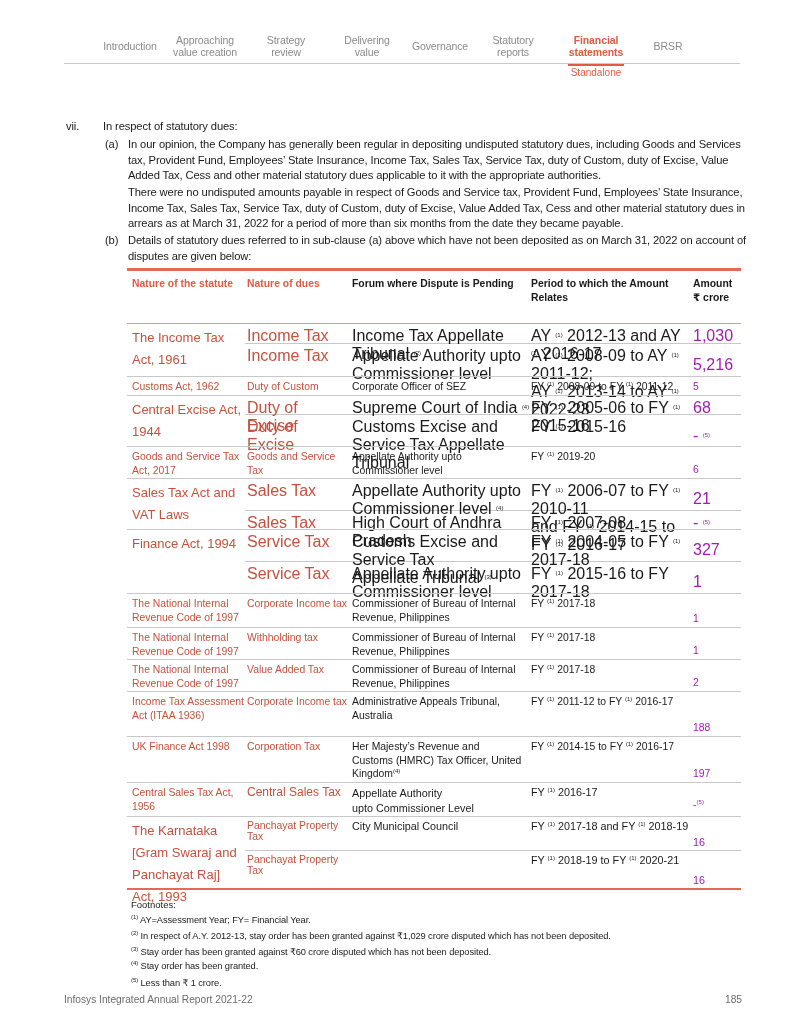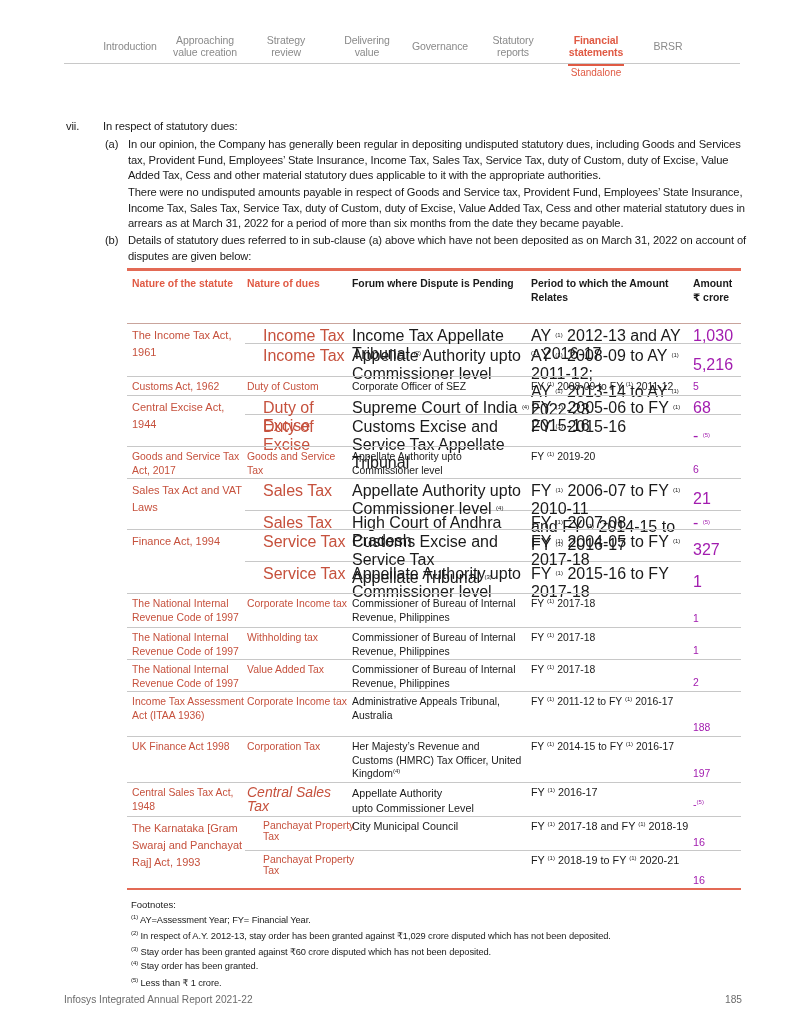--- a/index.html
+++ b/index.html
@@ -57,23 +57,23 @@
   .th.red { color: #e05a44; }
   .row { position: relative; border-bottom: 1px solid #c8c8c8; font-size: 10.4px; line-height: 13.5px; }
   .cell { position: absolute; top: 3px; }
   .c1 { left: 5px; width: 112px; color: #c6513d; }
   .c2 { left: 120px; width: 102px; color: #c6513d; }
   .c3 { left: 225px; width: 178px; color: #1a1a1a; }
   .c4 { left: 404px; width: 160px; color: #1a1a1a; }
   .c5 { left: 566px; width: 46px; color: #a21caf; }
   .c5.bottom { top: auto; bottom: 2px; }
   .row-group { position: relative; }
-  .group-c1 { position: absolute; left: 5px; top: 3px; width: 112px; color: #c6513d; font-size: 11px; line-height: 17px; z-index: 2; }
+  .group-c1 { position: absolute; left: 5px; top: 3px; width: 112px; color: #c6513d; font-size: 13px; line-height: 22px; z-index: 2; }
   .sub-row { position: relative; border-bottom: 1px solid #c8c8c8; margin-left: 118px; }
-  .sub-row .c2 { left: 18px; }
+  .sub-row .c2 { left: 2px; }
   .sub-row .c3 { left: 107px; }
   .sub-row .c4 { left: 286px; }
   .sub-row .c5 { left: 448px; }
   sup { font-size: 6px; vertical-align: 4px; line-height: 0; }
 
   
   .fn-head { position: absolute; left: 131px; top: 899px; font-size: 9.5px; color: #1a1a1a; }
   .fn { position: absolute; left: 131px; font-size: 9.3px; color: #1a1a1a; letter-spacing: -0.1px; }
 
   
@@ -250,22 +250,22 @@
 
   <div class="row" style="height:46px;">
     <div class="cell c1">UK Finance Act 1998</div>
     <div class="cell c2">Corporation Tax</div>
     <div class="cell c3">Her Majesty’s Revenue and<br>Customs (HMRC) Tax Officer, United<br>Kingdom<sup>(4)</sup></div>
     <div class="cell c4">FY <sup>(1)</sup> 2014-15 to FY <sup>(1)</sup> 2016-17</div>
     <div class="cell c5 bottom">197</div>
   </div>
 
   <div class="row" style="height:34px;font-size:10.8px;">
-    <div class="cell c1" style="font-size:10.4px;">Central Sales Tax Act, 1948</div>
-    <div class="cell c2" style="font-size:14px;font-style:italic;">Central Sales Tax</div>
+    <div class="cell c1" style="font-size:10.4px;">Central Sales Tax Act, 1956</div>
+    <div class="cell c2" style="font-size:12px;">Central Sales Tax</div>
     <div class="cell c3" style="line-height:15px;">Appellate Authority<br>upto Commissioner Level</div>
     <div class="cell c4">FY <sup>(1)</sup> 2016-17</div>
     <div class="cell c5" style="top:15px;"><span>-</span><sup>(5)</sup></div>
   </div>
 
   <div class="row-group" style="border-bottom:2px solid #e36a55;">
     <div class="group-c1">The Karnataka [Gram Swaraj and Panchayat Raj] Act, 1993</div>
     <div class="sub-row" style="height:34px;font-size:10.8px;">
       <div class="cell c2" style="font-size:10.4px;">Panchayat Property Tax</div>
       <div class="cell c3">City Municipal Council</div>

